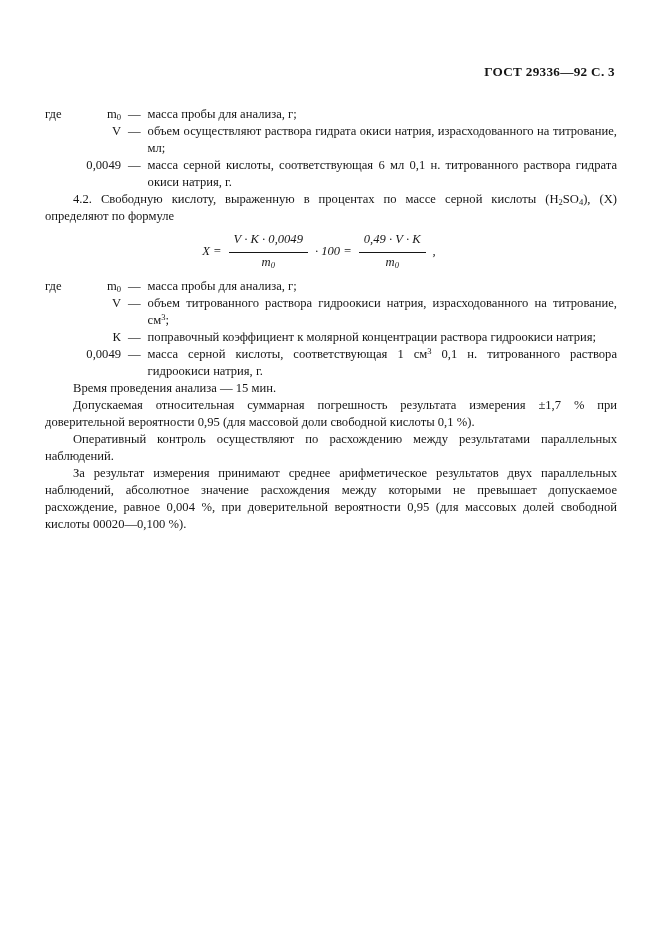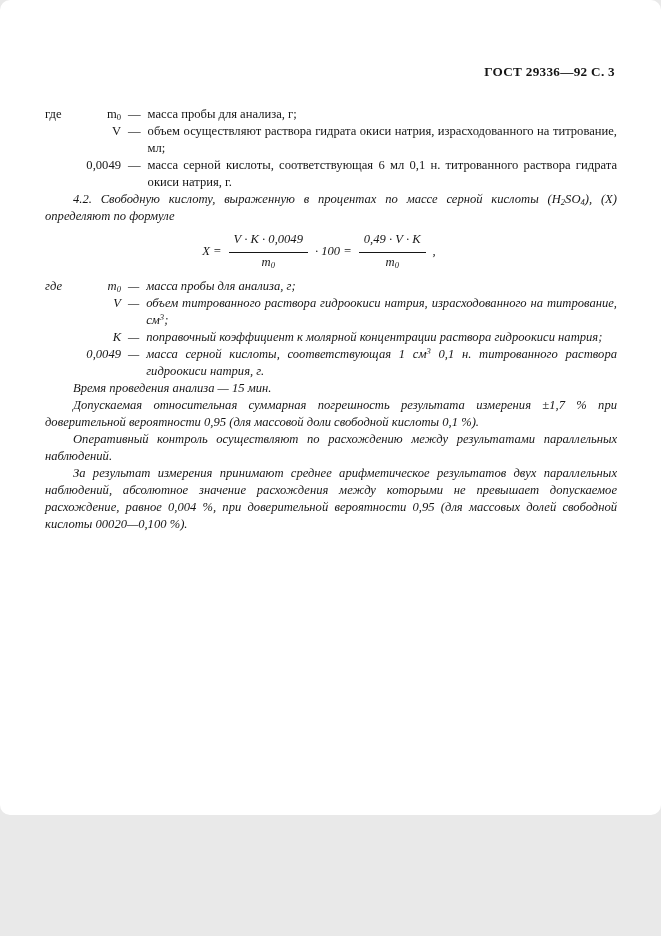--- a/index.html
+++ b/index.html
@@ -1,46 +1,45 @@
 <!DOCTYPE html>
 <html lang="ru"><head>
 <meta charset="utf-8">
 <style>
   html,body{margin:0;padding:0;background:#e9e9e9;}
   .page{
     position:relative;
-    width:661px;height:815px;
+    width:661px;height:936px;
     background:#ffffff;
     color:#161616;
     font-family:"Liberation Serif","DejaVu Serif",serif;
     font-size:12.6px;
     line-height:17px;
     overflow:hidden;
-    border-radius:10px;
   }
   .page-header{
     position:absolute;
     top:63px;right:46px;
     font-weight:bold;
     font-size:13.2px;
     letter-spacing:.3px;
     white-space:nowrap;
   }
   .content{
     position:absolute;
     top:106px;left:45px;
     width:572px;
   }
   .wrow{display:flex;align-items:flex-start;}
   .lead{flex:0 0 76px;display:flex;}
   .intro{margin-right:auto;}
   .term{margin-left:auto;white-space:nowrap;}
   .dash{flex:0 0 auto;padding:0 7px;}
   .def{flex:1 1 auto;text-align:justify;}
-  .it{font-style:italic;}
+  .it{}
   .para{margin:0;text-indent:28px;text-align:justify;}
   .formula{
     display:flex;align-items:center;justify-content:center;
     gap:7px;
     margin:6px 24px 7px 0;
     font-style:italic;
   }
   .frac{display:inline-flex;flex-direction:column;align-items:center;}
   .frac .num{padding:0 5px 4px;border-bottom:1px solid #161616;}
   .frac .den{padding-top:1px;}

